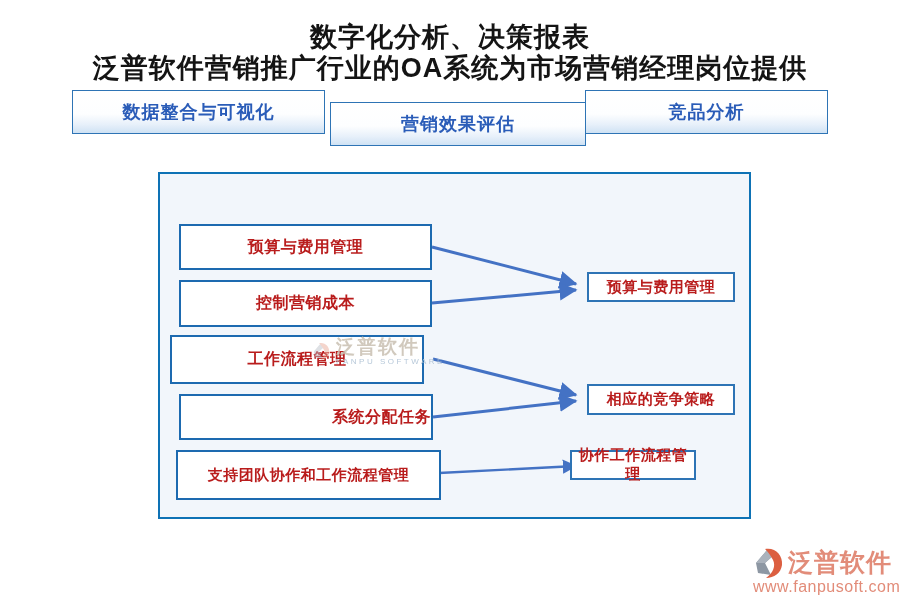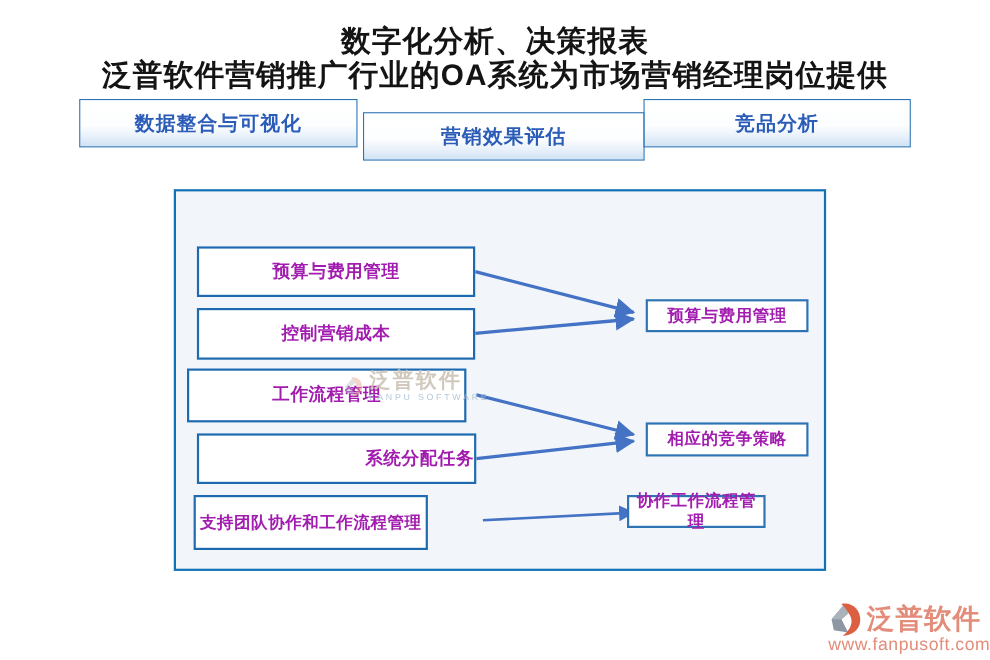--- a/index.html
+++ b/index.html
@@ -25,30 +25,30 @@
   .tab-3 { left: 585px; width: 243px; }
 
   .panel {
     position: absolute; left: 158px; top: 172px; width: 593px; height: 347px;
     border: 2px solid #0e72b5; background: #f2f6fb;
   }
 
   .node {
     position: absolute; background: #ffffff;
     display: flex; align-items: center; justify-content: center;
-    color: #a21caf; font-weight: bold; text-align: center;
+    color: #b91c1c; font-weight: bold; text-align: center;
   }
   .node-left  { border: 2px solid #1d6ab0; font-size: 16px; letter-spacing: 0.5px; }
   .node-right { border: 2px solid #2e74b5; font-size: 15px; letter-spacing: 0.5px; }
 
   .nL0 { left: 19px;  top: 50px;  width: 253px; height: 46px; }
   .nL1 { left: 19px;  top: 106px; width: 253px; height: 47px; }
   .nL2 { left: 10px;  top: 161px; width: 254px; height: 49px; }
   .nL3 { left: 19px;  top: 220px; width: 254px; height: 46px; justify-content: flex-end; }
-  .nL4 { left: 16px;  top: 276px; width: 213px; height: 50px; font-size: 15px; }
+  .nL4 { left: 16px;  top: 276px; width: 265px; height: 50px; font-size: 15px; }
 
   .nR0 { left: 427px; top: 98px;  width: 148px; height: 30px; }
   .nR1 { left: 427px; top: 210px; width: 148px; height: 31px; }
   .nR2 { left: 410px; top: 276px; width: 126px; height: 30px; }
 
   .arrows { position: absolute; left: 0; top: 0; width: 593px; height: 347px; pointer-events: none; }
 
   .watermark {
     position: absolute; left: 152px; top: 163px;
     display: flex; align-items: center; gap: 5px; opacity: 0.85;

